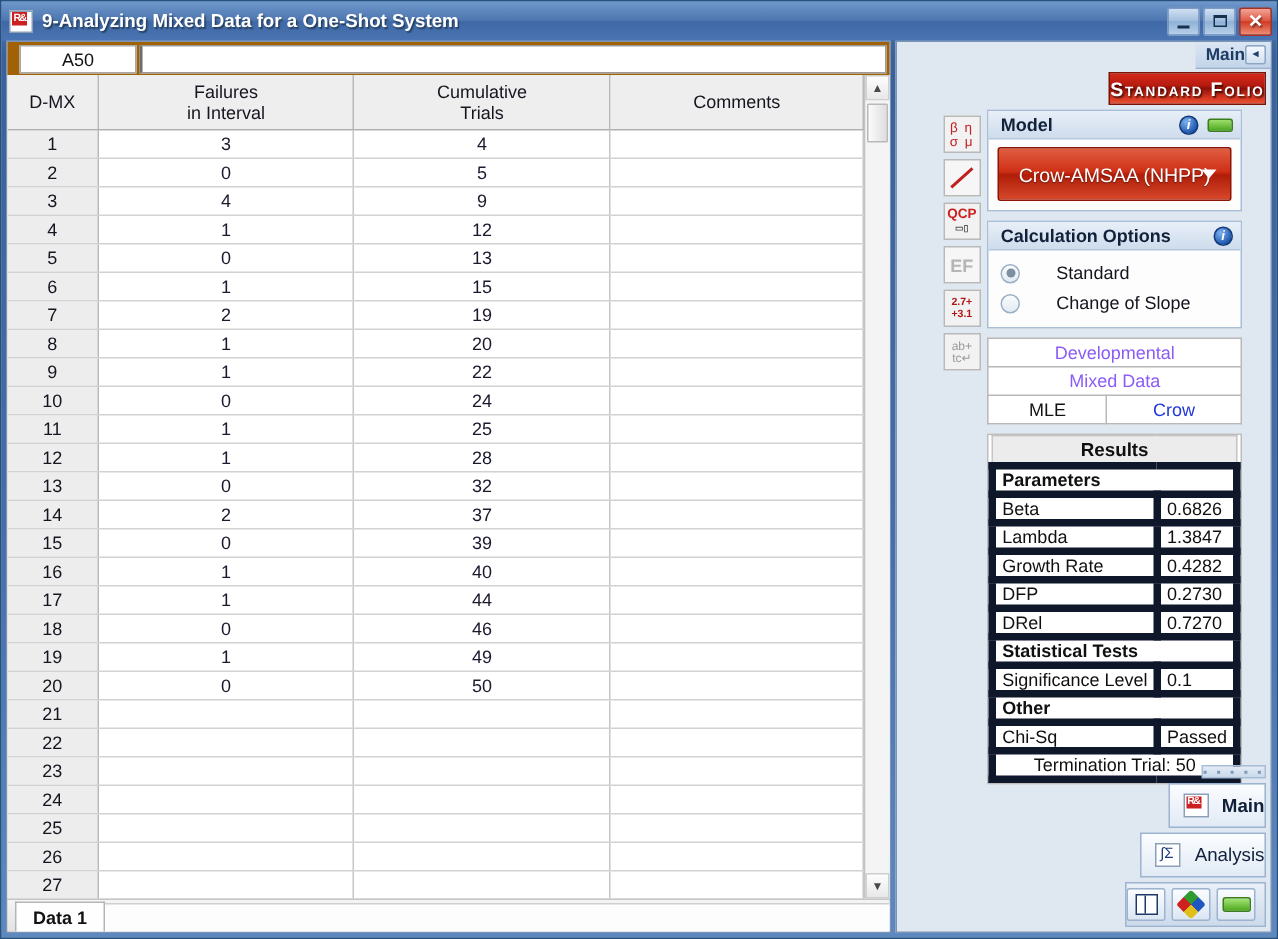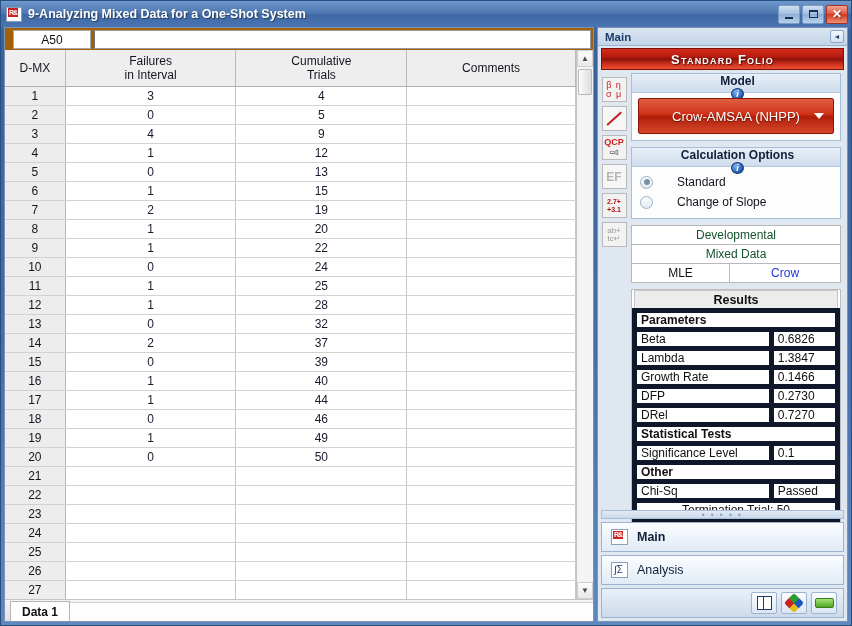--- a/index.html
+++ b/index.html
@@ -144,21 +144,21 @@
     display: flex; align-items: center;
     background: #fefefe;
     border: 1px solid #b5b5b5; border-bottom: none;
     font-size: 12px; font-weight: bold; color: #111;
   }
   .tab-rest { flex: 1 1 auto; height: 19px; background: #fdfdfd; border-top: 1px solid #cfcfcf;}
 
   
   .side-pane {
     flex: 1 1 auto; display: flex; flex-direction: column;
-    background: #dfe7f1; border: 1px solid #7b93b5; min-height: 0;
+    background: #dfe7f1; border: 1px solid #7b93b5; min-height: 0; align-items: flex-end;
   }
   .side-head {
     height: 18px; flex: 0 0 18px;
     display: flex; align-items: center; justify-content: space-between;
     padding: 0 3px 0 7px;
     background: linear-gradient(to bottom,#dbe6f3,#c3d4e9);
     border-bottom: 1px solid #9bb2cf;
     font-size: 11.5px; font-weight: bold; color: #1d3c66;
   }
   .collapse-btn {
@@ -172,21 +172,21 @@
   .folio-banner {
     height: 22px; flex: 0 0 22px; margin: 2px 3px 0 3px;
     background: linear-gradient(to bottom,#d4291a 0%,#b81c10 38%,#8e1007 50%,#d3341f 78%, #e85232 100%);
     display: flex; align-items: center; justify-content: center;
     color: #fff; font-size: 13px; font-weight: bold;
     font-variant: small-caps; letter-spacing: 1.2px;
     text-shadow: 1px 1px 1px rgba(0,0,0,0.6);
     border: 1px solid #7e1206;
   }
 
-  .panel-main { flex: 1 1 auto; display: flex; min-height: 0; padding: 3px 6px 0 2px; gap: 3px; }
+  .panel-main { flex: 1 1 auto; display: flex; min-height: 0; padding: 3px 19px 0 2px; gap: 3px; }
   .icon-rail { flex: 0 0 28px; display: flex; flex-direction: column; align-items: center; gap: 4px; padding-top: 4px; }
   .rail-btn {
     width: 25px; height: 25px;
     background: #f2f2f2; border: 1px solid #b9b9b9;
     display: flex; align-items: center; justify-content: center;
     font-size: 8px; color: #555; text-align: center; line-height: 8px;
     overflow: hidden;
   }
   .rail-btn.plain { background: #f6f6f6; }
   .rail-greek { color: #c62020; font-size: 9px; line-height: 9px; letter-spacing:1px;}
@@ -202,21 +202,21 @@
 
   .panel-col { flex: 1 1 auto; display: flex; flex-direction: column; gap: 6px; min-width: 0; }
 
   .grp {
     background: #fdfdfd; border: 1px solid #a8bdd6;
   }
   .grp-hdr {
     height: 19px; display: flex; align-items: center; padding: 0 5px 0 8px;
     background: linear-gradient(to bottom,#e8eff8,#cedcec);
     border-bottom: 1px solid #b5c8de;
-    font-size: 12px; font-weight: bold; color: #11213a; flex-direction: column;
+    font-size: 12px; font-weight: bold; color: #11213a;
   }
   .grp-hdr .spacer { flex: 1 1 auto; }
   .info-icon {
     width: 13px; height: 13px; border-radius: 50%;
     background: radial-gradient(circle at 35% 30%, #7fb3ef, #1b53ab 75%);
     color: #fff; font-size: 9px; font-weight: bold; font-style: italic;
     display: flex; align-items: center; justify-content: center;
     border: 1px solid #123a78;
   }
   .green-chip {
@@ -251,21 +251,21 @@
   .radio.on::after {
     content:""; width: 6px; height: 6px; border-radius: 50%;
     background: #7c8fa3;
   }
 
   table.info-tbl, table.res-tbl { border-collapse: collapse; width: 100%; }
   table.info-tbl td {
     border: 1px solid #b9b9b9; height: 19px; text-align: center;
     font-size: 12px; background: #fff;
   }
-  .red-txt { color: #14532d; }
+  .red-txt { color: #8b5cf6; }
   .blue-txt { color: #2038d8; }
   .blk-txt { color: #121212; }
 
   table.res-tbl td {
     border: 5px solid #0f172a; height: 18px;
     font-size: 12px; color: #101010; padding: 0 4px; background: #fff;
   }
   table.res-tbl td.res-title {
     background: #ececec; text-align: center; font-weight: bold;
     border: 1px solid #c6c6c6; height: 20px; font-size: 12.5px;
@@ -656,21 +656,21 @@
                   <tr>
                     <td>Beta</td>
                     <td>0.6826</td>
                   </tr>
                   <tr>
                     <td>Lambda</td>
                     <td>1.3847</td>
                   </tr>
                   <tr>
                     <td>Growth Rate</td>
-                    <td>0.1466</td>
+                    <td>0.4282</td>
                   </tr>
                   <tr>
                     <td>DFP</td>
                     <td>0.2730</td>
                   </tr>
                   <tr>
                     <td>DRel</td>
                     <td>0.7270</td>
                   </tr>
                   <tr>

